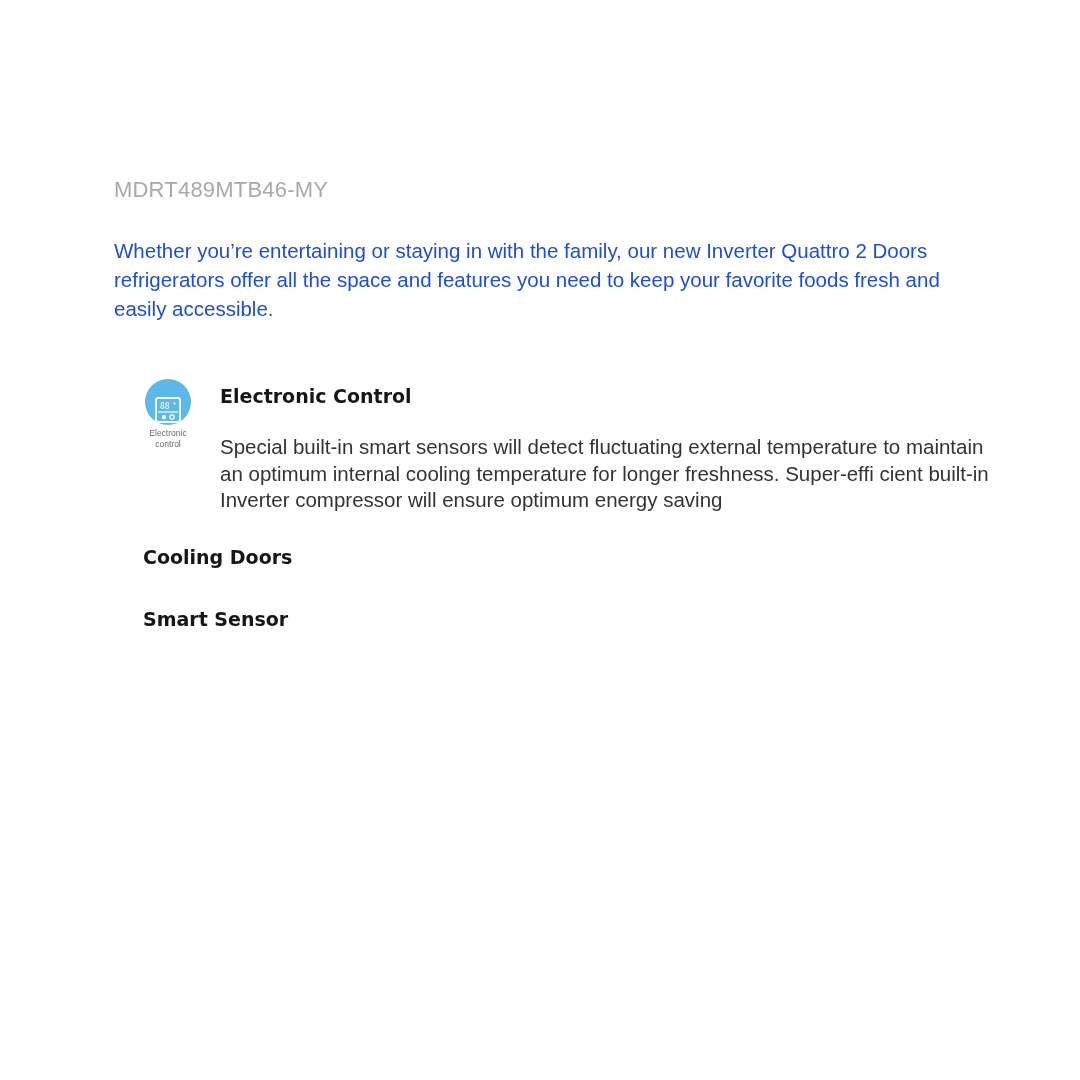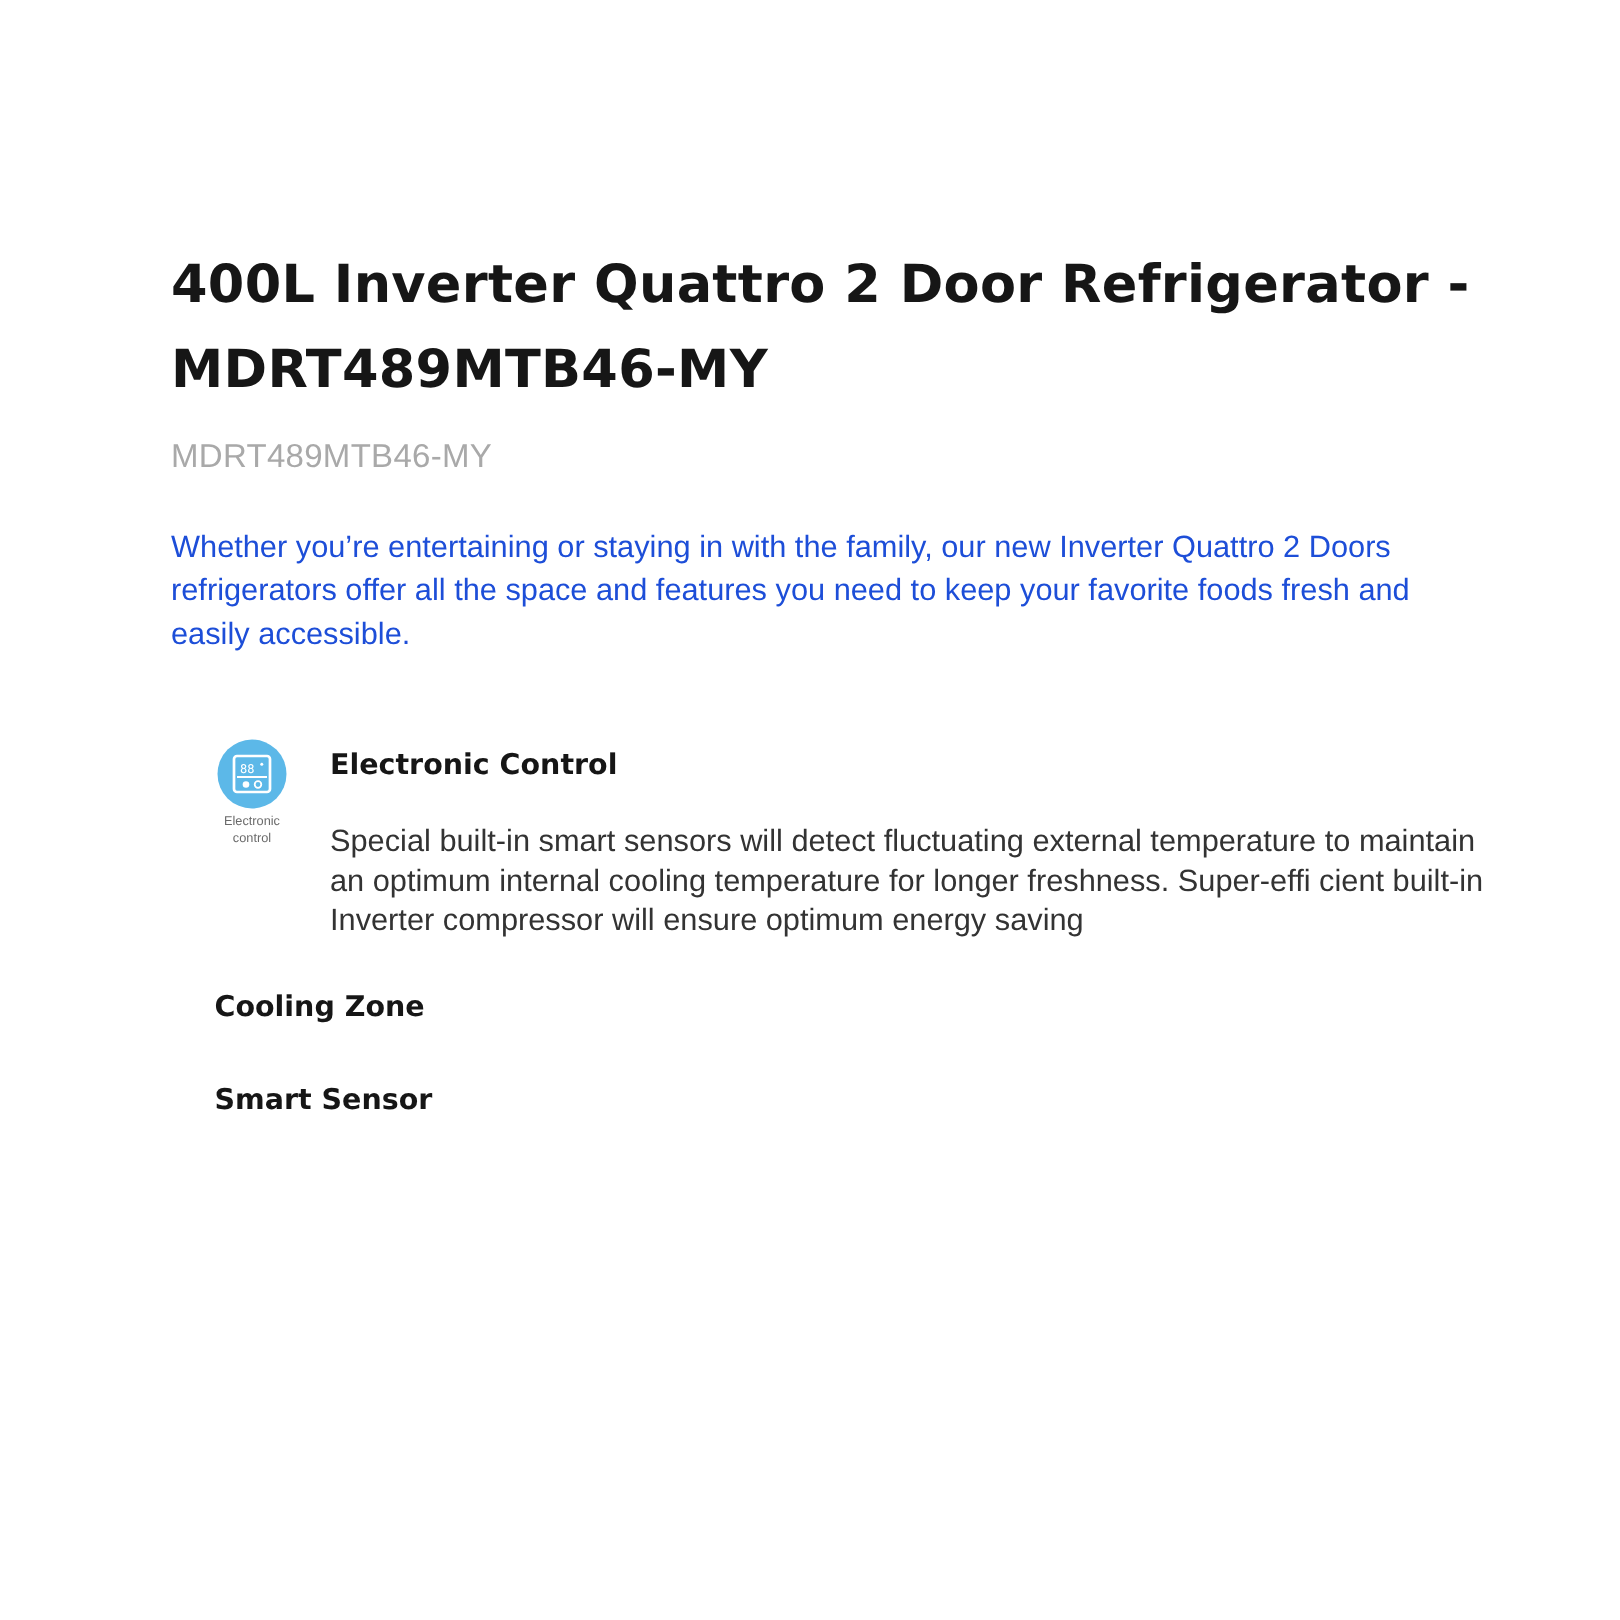--- a/index.html
+++ b/index.html
@@ -57,21 +57,21 @@
       align-items: center;
       flex-shrink: 0;
       margin-top: -4px;
     }
     .feature-icon-circle {
       width: 46px;
       height: 46px;
       border-radius: 50%;
       background: #5cb8e8;
       display: flex;
-      align-items: center;
+      align-items: flex-end;
       justify-content: center;
     }
     .feature-icon-caption {
       margin-top: 3px;
       font-size: 8.5px;
       line-height: 11px;
       color: #6a6a6a;
       text-align: center;
       width: 60px;
     }
@@ -104,21 +104,20 @@
       line-height: 26px;
       color: #161616;
       margin-bottom: 36px;
       cursor: pointer;
     }
   </style>
 </head>
 <body>
 
 <div class="page">
-  <h1 class="product-title">400L Inverter Quattro 2 Door Refrigerator - MDRT489MTB46-MY</h1>
   <div class="product-sku">MDRT489MTB46-MY</div>
   <p class="product-desc" style="margin-bottom:0;">Whether you’re entertaining or staying in with the family, our new Inverter Quattro 2 Doors refrigerators offer all the space and features you need to keep your favorite foods fresh and easily accessible.</p>
 
   <div class="feature-block">
     <div class="feature-icon-wrap">
       <div class="feature-icon-circle">
         <svg width="30" height="30" viewBox="0 0 30 30">
           <rect x="3" y="3" width="24" height="24" rx="2" fill="none" stroke="#ffffff" stroke-width="1.8"></rect>
           <text x="7" y="14" font-family="DejaVu Sans Mono, monospace" font-size="8" fill="#ffffff">88</text>
           <circle cx="21.5" cy="8.5" r="1" fill="#ffffff"></circle>
@@ -129,16 +128,16 @@
       </div>
       <div class="feature-icon-caption">Electronic control</div>
     </div>
     <div class="feature-text">
       <div class="feature-title">Electronic Control</div>
       <div class="feature-body">Special built-in smart sensors will detect fluctuating external temperature to maintain an optimum internal cooling temperature for longer freshness. Super-effi cient built-in Inverter compressor will ensure optimum energy saving</div>
     </div>
   </div>
 
   <div class="feature-list">
-    <div class="feature-list-item">Cooling Zone</div>
+    <div class="feature-list-item">Cooling Doors</div>
     <div class="feature-list-item">Smart Sensor</div>
   </div>
 </div>
 
 </body></html>

